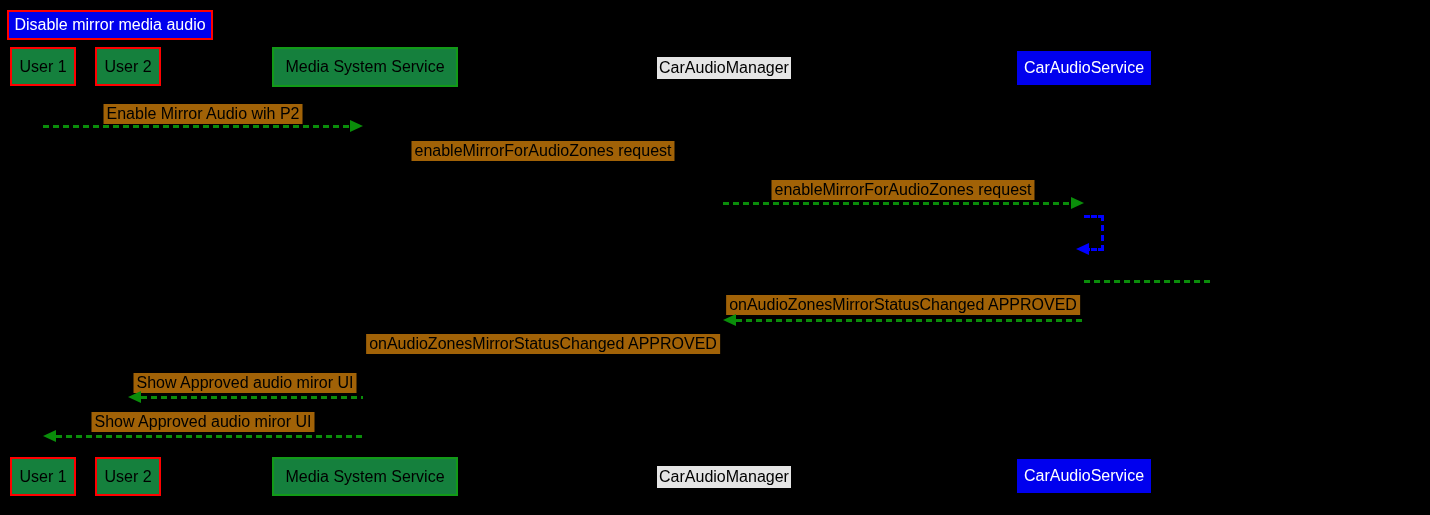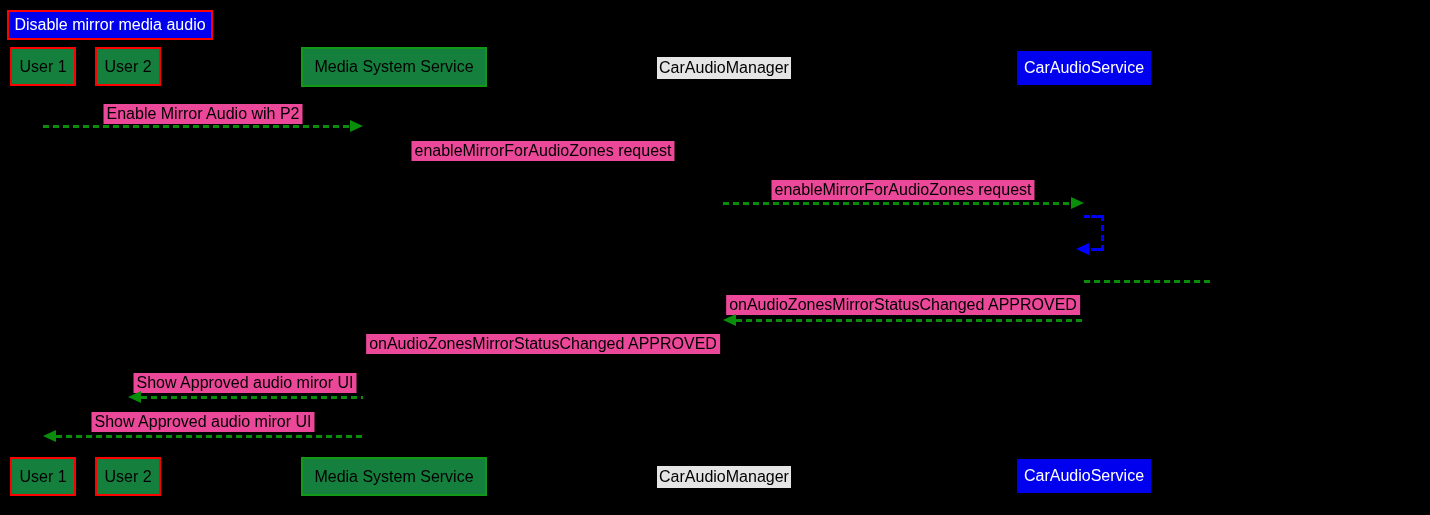--- a/index.html
+++ b/index.html
@@ -9,27 +9,27 @@
   }
   .pbox {
     position:absolute; box-sizing:border-box;
     display:flex; align-items:center; justify-content:center;
     font-size:16px; color:#000; background:#15803d; white-space:nowrap;
   }
   .title-box {
     background:#0000ee; color:#ffffff; border:2px solid #ff0000;
   }
   .actor-red  { border:2px solid #ff0000; }
-  .box-green  { border:2px solid #129a17;margin-left:29px; }
+  .box-green  { border:2px solid #129a17; }
   .box-blue   { background:#0000ee; color:#ffffff; }
   .label-white{ background:#e5e5e5; }
   .text-plain { background:transparent; color:#a16207; }
 
   .msg-label {
-    position:absolute; background:#ec4899; color:#000000;
+    position:absolute; background:#a16207; color:#000000;
     font-size:16px; line-height:18px; padding:1px 3px; white-space:nowrap;
   }
   .centered { transform:translateX(-50%); }
 
   .dash-line {
     position:absolute; height:3px;
     background:repeating-linear-gradient(90deg,#0a8d0a 0,#0a8d0a 6px,transparent 6px,transparent 10px);
   }
   .head { position:absolute; width:0; height:0;
     border-top:6px solid transparent; border-bottom:6px solid transparent; }

